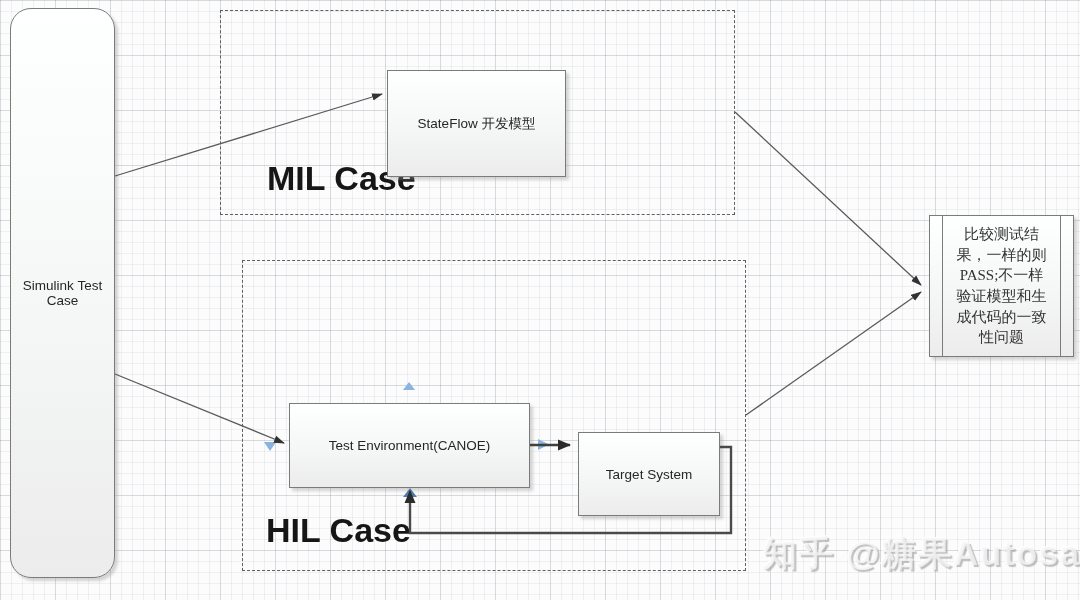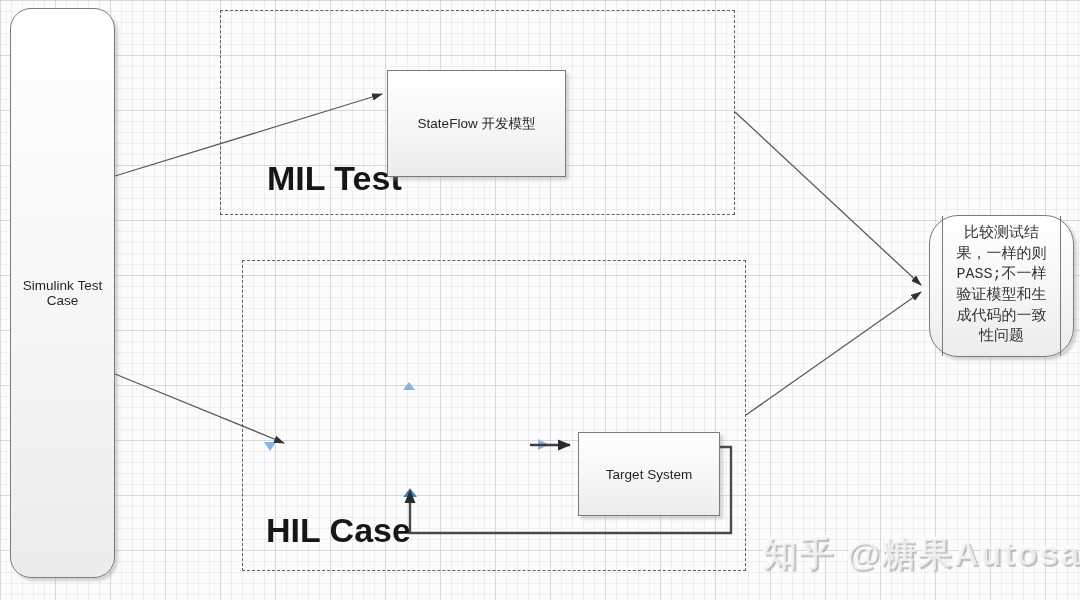--- a/index.html
+++ b/index.html
@@ -28,22 +28,22 @@
     font-size:13.5px;
     z-index:2;
   }
   .node .lbl{display:block;padding:0 8px;}
   .simulink{left:10px;top:8px;width:105px;height:570px;border-radius:21px;}
   .stateflow{left:387px;top:34px;width:179px;height:107px;margin-top:36px;}
   .testenv{left:289px;top:403px;width:241px;height:85px;}
   .target{left:578px;top:404px;width:142px;height:84px;margin-top:28px;}
   .compare{
     left:929px;top:215px;width:145px;height:142px;
-    font-family:Liberation Mono, monospace;
-    font-size:15px;line-height:1.38;color:#333;border-radius:29px;
+    font-family:Liberation Serif, serif;
+    font-size:15px;line-height:1.38;color:#333;
   }
   .compare .lbl{white-space:pre-line;padding:0 17px;}
   .compare::before,.compare::after{
     content:"";position:absolute;top:0;bottom:0;width:0;
     border-left:1px solid #7b7b7b;
   }
   .compare::before{left:12px;}
   .compare::after{right:12px;}
   .group{
     position:absolute;
@@ -78,31 +78,34 @@
     text-shadow:2px 2px 1px rgba(158,158,158,0.65), -1px -1px 0 rgba(255,255,255,0.9);
     letter-spacing:2px;
   }
 </style>
 </head>
 <body>
 
 <div class="canvas">
 
   <div class="group group-mil">
-    <span class="group-label">MIL Test</span>
+    <span class="group-label">MIL Case</span>
   </div>
   <div class="group group-hil">
     <span class="group-label">HIL Case</span>
   </div>
 
   <div class="node simulink">
     <span class="lbl">Simulink Test Case</span>
   </div>
   <div class="node stateflow">
     <span class="lbl">StateFlow 开发模型</span>
+  </div>
+  <div class="node testenv">
+    <span class="lbl">Test Environment(CANOE)</span>
   </div>
   <div class="node target">
     <span class="lbl">Target System</span>
   </div>
   <div class="node compare">
     <span class="lbl">比较测试结
 果，一样的则
 PASS;不一样
 验证模型和生
 成代码的一致

